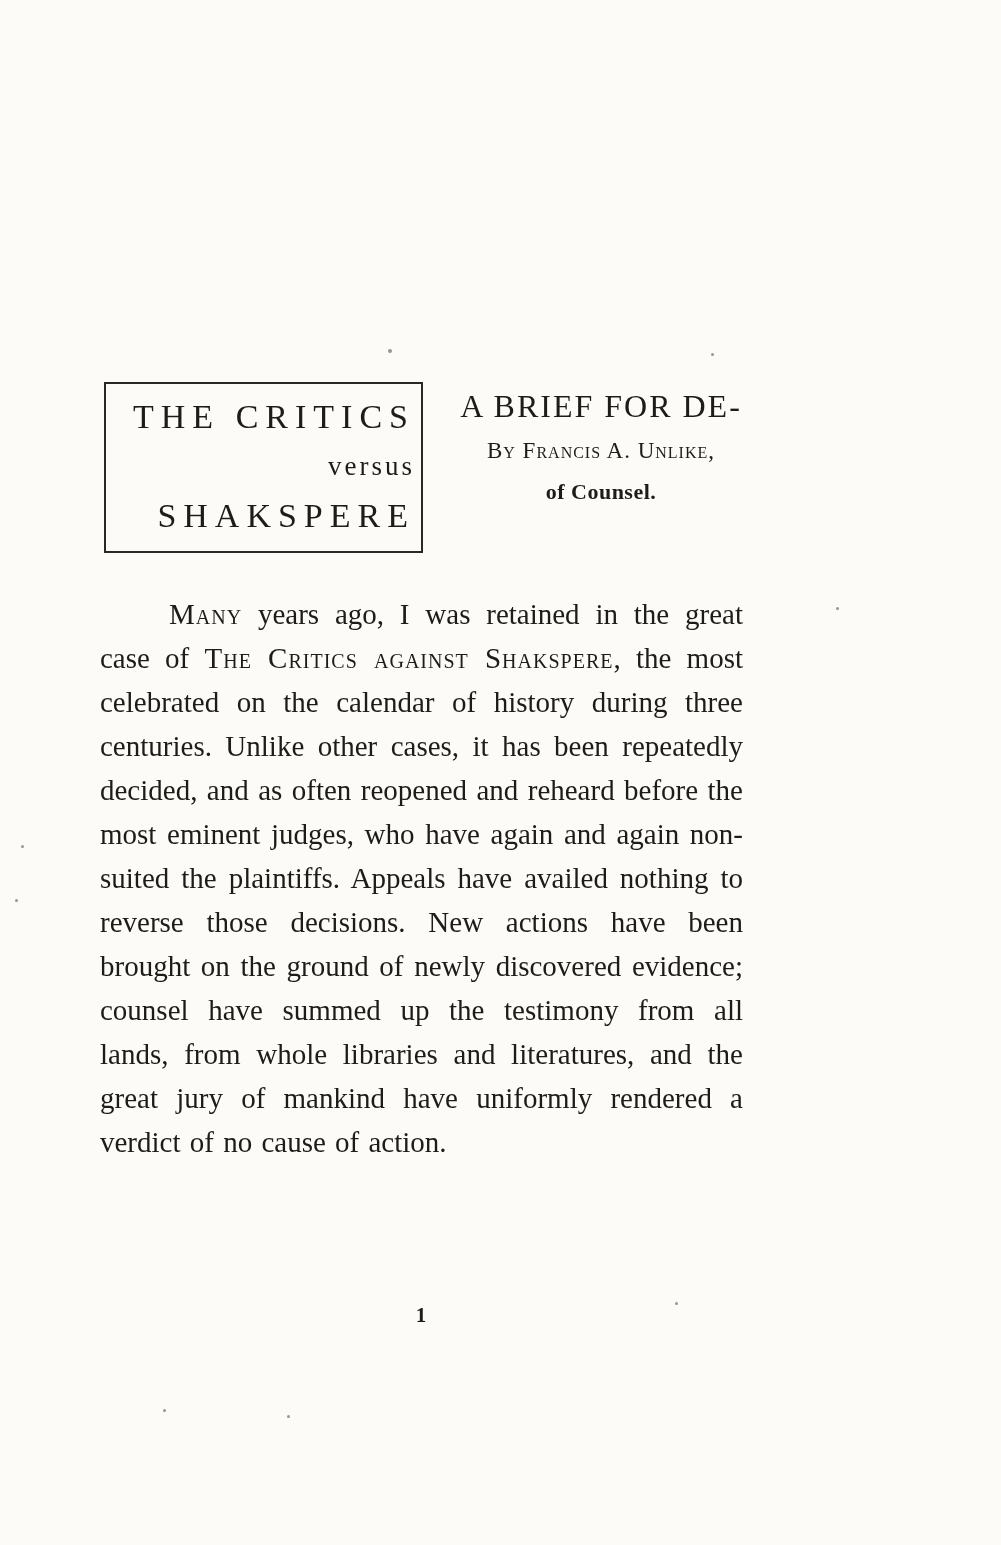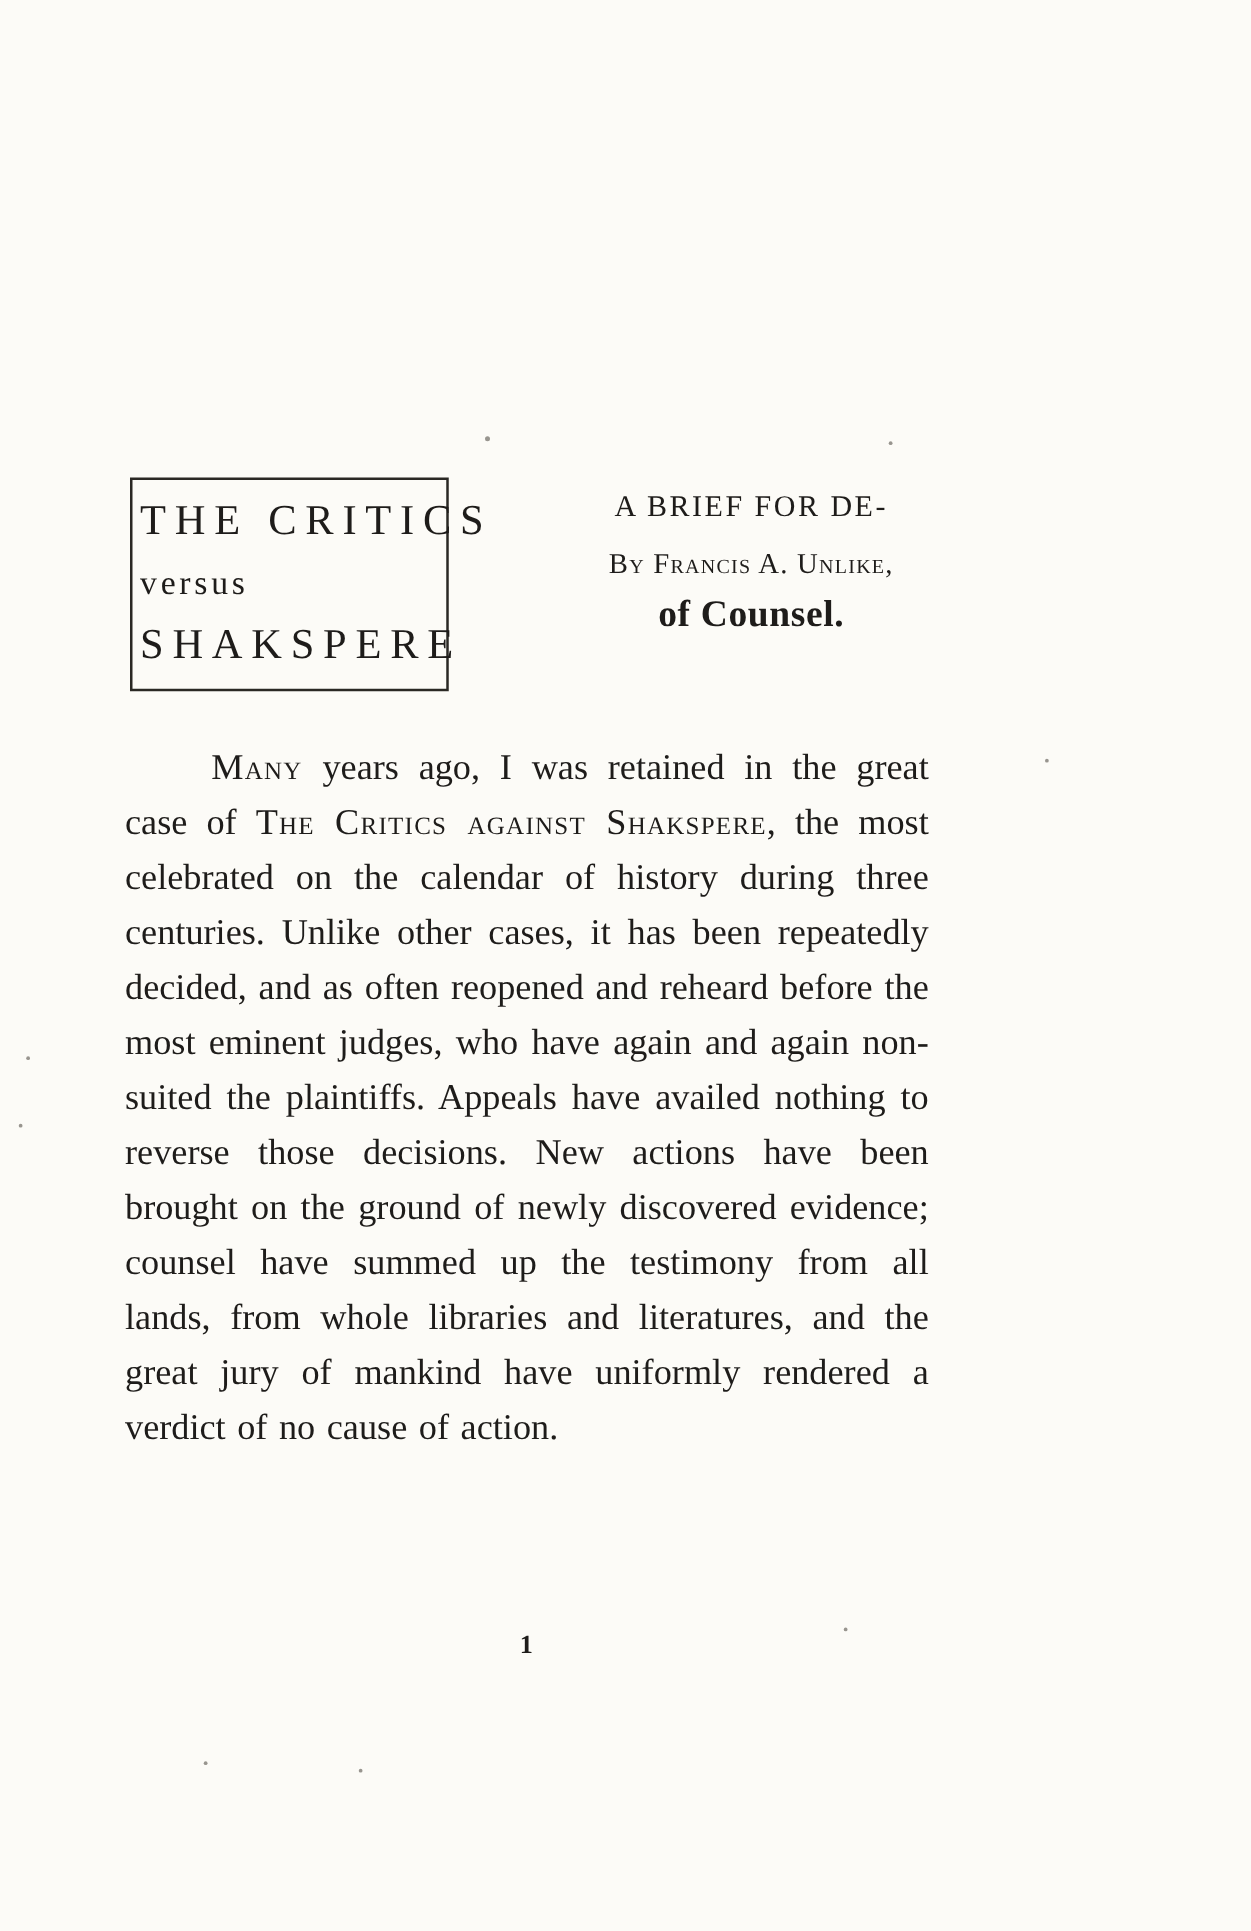--- a/index.html
+++ b/index.html
@@ -16,28 +16,28 @@
     color: var(--ink, #1e1c1a);
     font-family: "Liberation Serif", "DejaVu Serif", serif;
     overflow: hidden;
   }
 
   
   .title-box {
     position: absolute;
     left: 104px;
     top: 382px;
-    width: 255px;
+    width: 319px;
     height: 171px;
     border: 2px solid #2a2824;
     box-sizing: border-box;
     display: flex;
     flex-direction: column;
     justify-content: space-between;
-    align-items: flex-start;
+    align-items: flex-end;
     padding: 14px 6px 16px 6px;
     text-align: center;
   }
   .title-box .big-line {
     font-size: 34px;
     letter-spacing: 7px;
     white-space: nowrap;
   }
   .title-box .versus-line {
     font-size: 27px;
@@ -45,33 +45,33 @@
   }
 
   .header-right {
     position: absolute;
     left: 445px;
     top: 388px;
     width: 312px;
     text-align: center;
   }
   .brief-title {
-    font-size: 24px;
+    font-size: 32px;
     letter-spacing: 2px;
     line-height: 36px;
   }
   .byline {
     margin-top: 13px;
     font-size: 23px;
     font-variant: small-caps;
     letter-spacing: 1px;
     line-height: 28px;
   }
   .byline-2 {
-    font-size: 30px;
+    font-size: 22px;
     font-variant: normal;
     letter-spacing: 0.5px;
     line-height: 28px;
     font-weight: 600;
   }
 
   
   .body-text {
     position: absolute;
     left: 100px;

